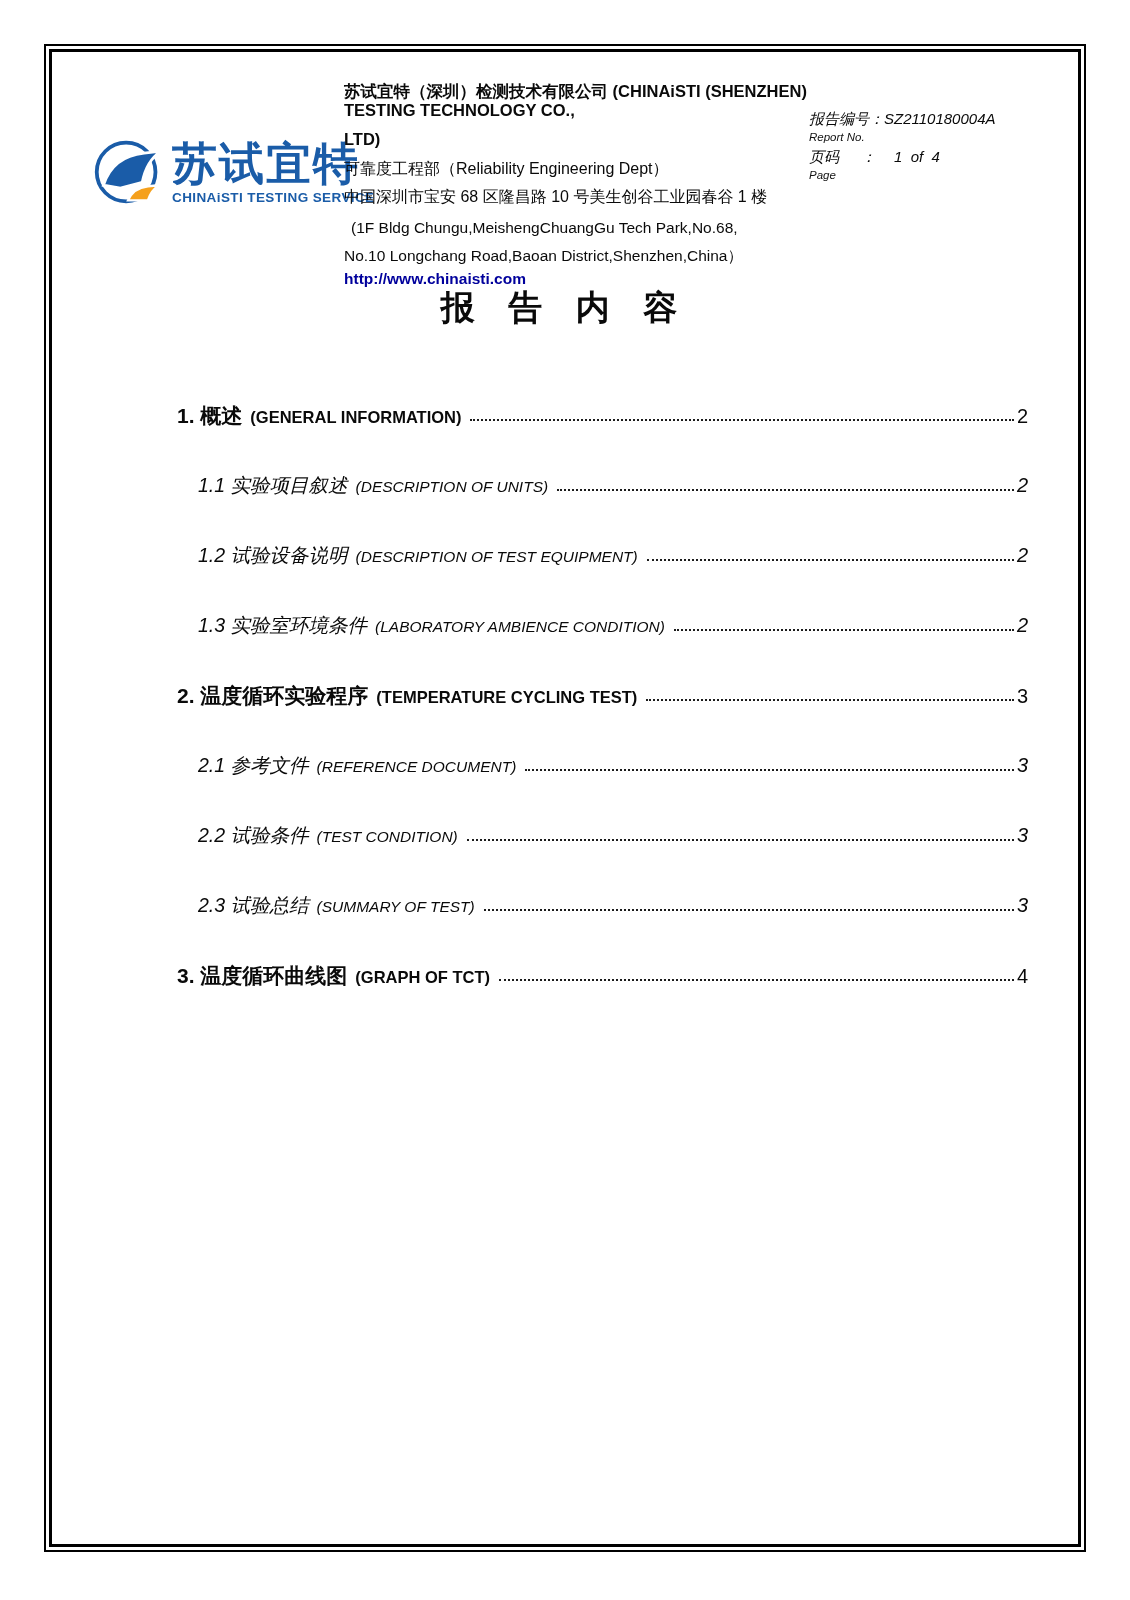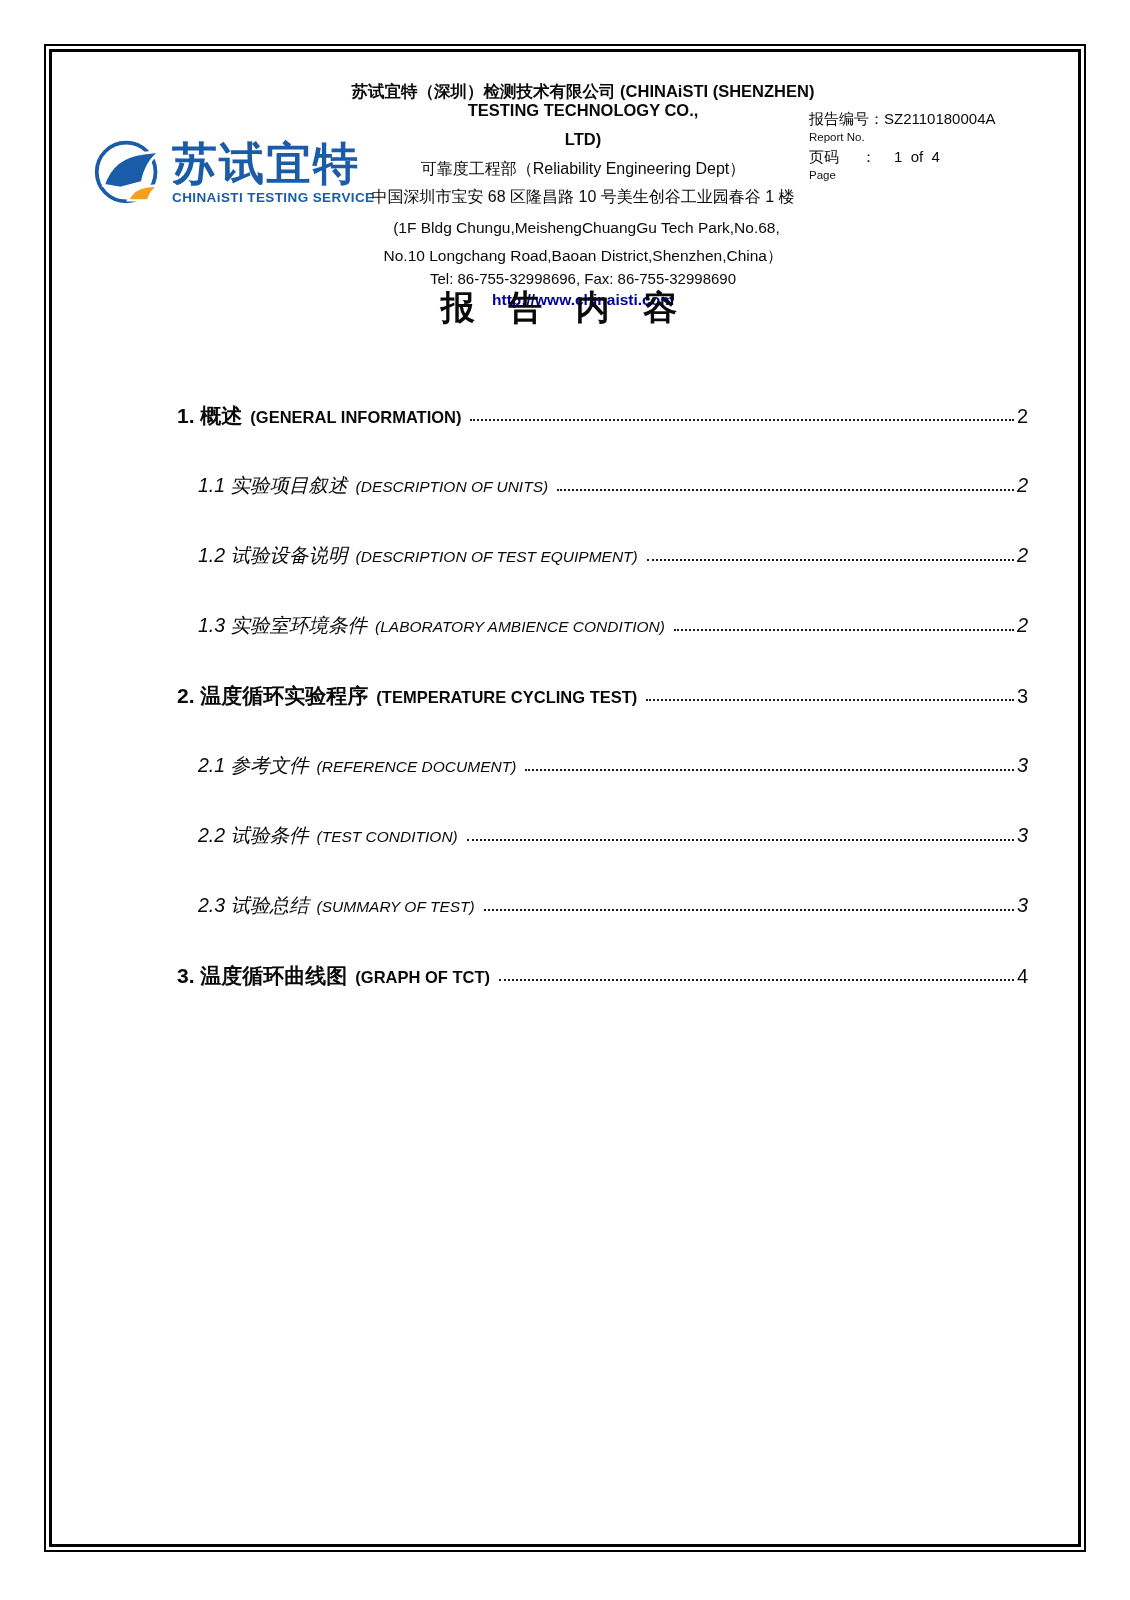--- a/index.html
+++ b/index.html
@@ -35,36 +35,36 @@
     font-size:45px;font-weight:bold;color:var(--brand-blue);
     letter-spacing:2px;line-height:1.05;
   }
   .brand-en{
     font-size:13.5px;font-weight:bold;color:var(--brand-blue);
     letter-spacing:0.4px;margin-top:4px;text-align:right;
   }
 
   .company-block{
     position:absolute;left:292px;top:30px;width:478px;
-    font-size:16px;line-height:1.15;text-align:center;
+    font-size:16px;line-height:1.15;
   }
   .company-block .l{display:block;}
   .co-name{font-weight:bold;font-size:16.5px;margin-bottom:10px;}
   .co-name2{font-weight:bold;font-size:16.5px;margin-bottom:11px;}
   .co-dept{margin-bottom:10px;}
   .co-addr-cn{margin-bottom:12px;}
   .co-addr-en1{font-size:15.5px;padding-left:7px;margin-bottom:10px;}
   .co-addr-en2{font-size:15.5px;margin-bottom:6px;}
   .co-tel{font-size:15px;margin-bottom:3px;}
   .co-link{
     font-size:15.5px;font-weight:bold;color:var(--link-navy);
     cursor:pointer;
   }
 
-  .report-block{position:absolute;left:757px;top:58px;width:250px;}
+  .report-block{position:absolute;left:757px;top:58px;width:250px;font-style:italic;}
   .rb-row{font-size:15px;line-height:1.2;}
   .rb-sub{font-size:11.5px;margin-top:3px;margin-bottom:5px;color:#111;}
   .rb-val{white-space:pre;}
   .rb-colon{display:inline-block;margin:0 18px 0 22px;}
 
   
   .doc-title{position:absolute;left:0;right:0;top:237px;text-align:center;}
   .doc-title .cn{
     font-size:34px;font-weight:bold;letter-spacing:12px;line-height:1.1;
   }
@@ -117,21 +117,20 @@
           </span>
         </div>
 
         <div class="company-block">
           <span class="l co-name">苏试宜特（深圳）检测技术有限公司 (CHINAiSTI (SHENZHEN) TESTING TECHNOLOGY CO.,</span>
           <span class="l co-name2">LTD)</span>
           <span class="l co-dept">可靠度工程部（Reliability Engineering Dept）</span>
           <span class="l co-addr-cn">中国深圳市宝安 68 区隆昌路 10 号美生创谷工业园春谷 1 楼</span>
           <span class="l co-addr-en1">(1F Bldg Chungu,MeishengChuangGu Tech Park,No.68,</span>
           <span class="l co-addr-en2">No.10 Longchang Road,Baoan District,Shenzhen,China）</span>
-          <span class="l co-tel">Tel: 86-755-32998696, Fax: 86-755-32998690</span>
           <a class="l co-link">http://www.chinaisti.com</a>
         </div>
 
         <div class="report-block">
           <div class="rb-row">
             <span>报告编号：</span><span>SZ2110180004A</span>
           </div>
           <div class="rb-sub">Report No.</div>
           <div class="rb-row">
             <span>页码</span><span class="rb-colon">：</span><span class="rb-val">1  of  4</span>

